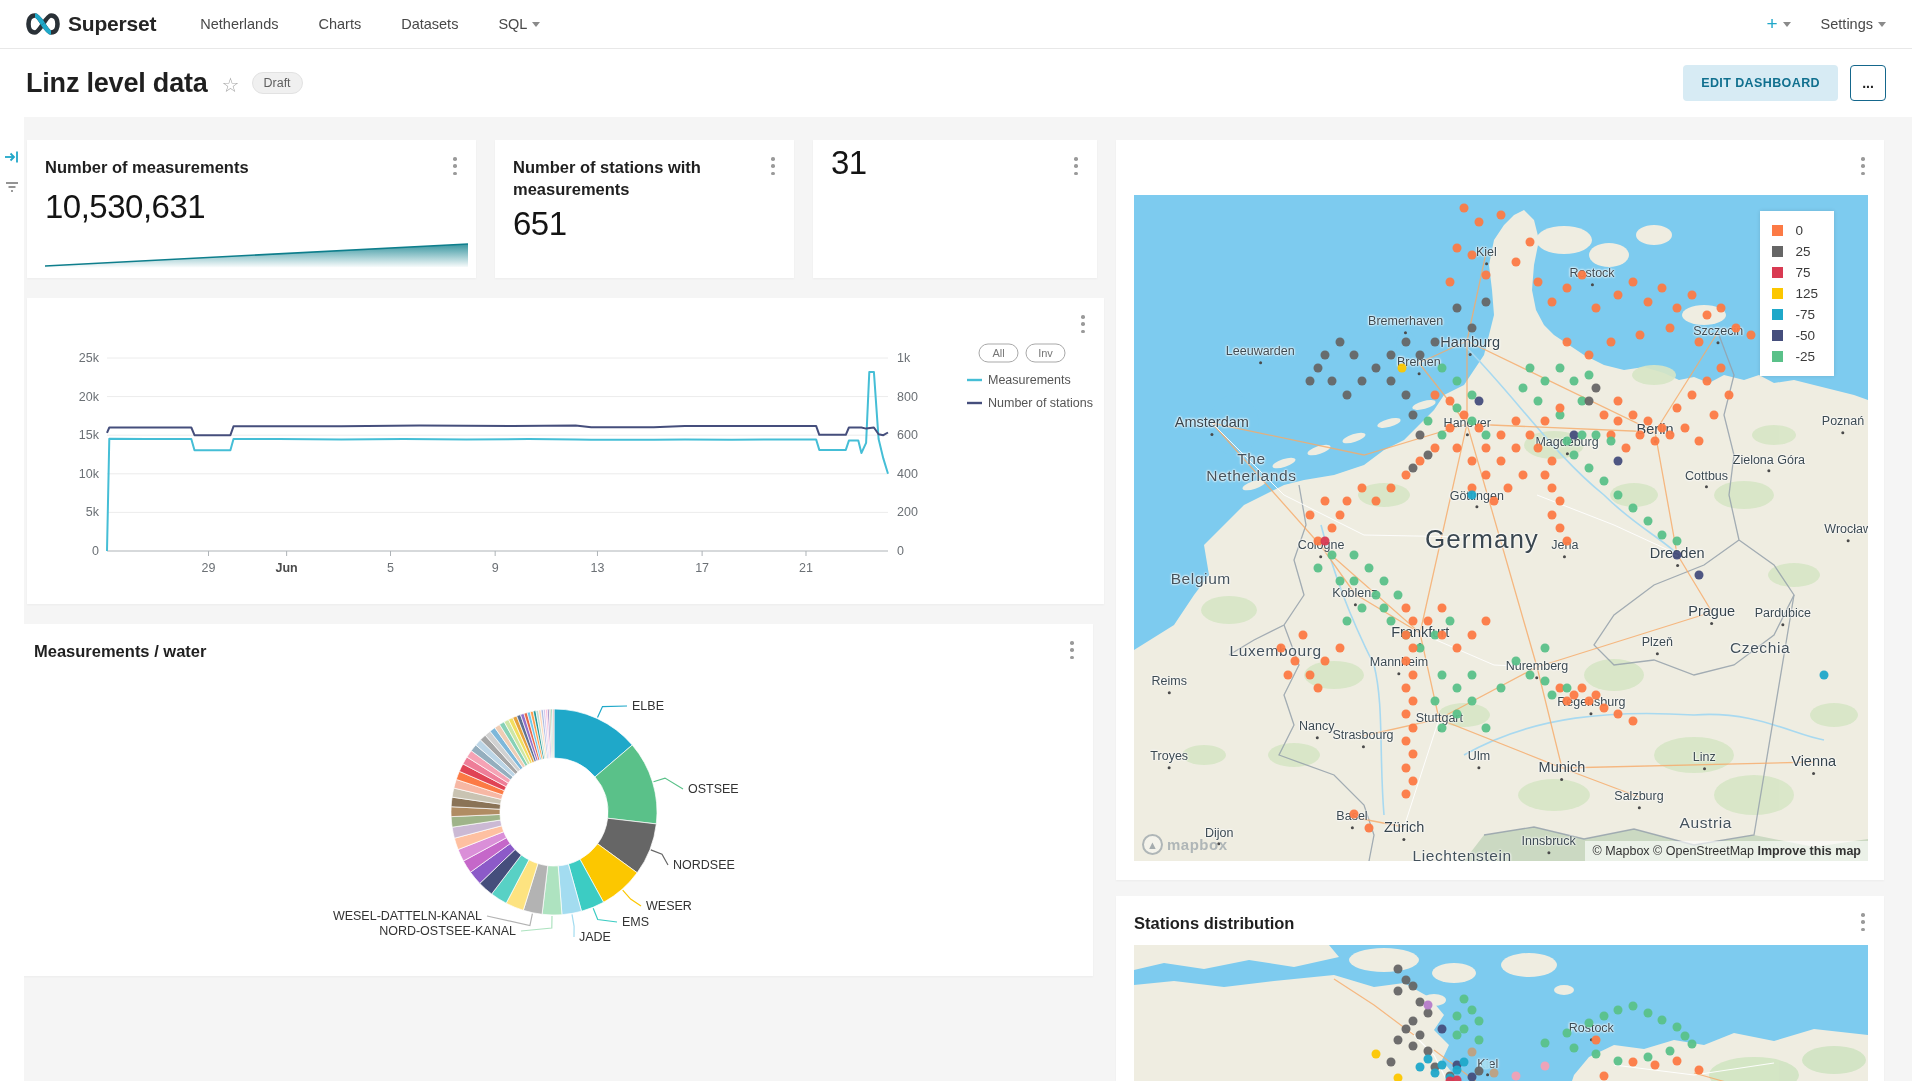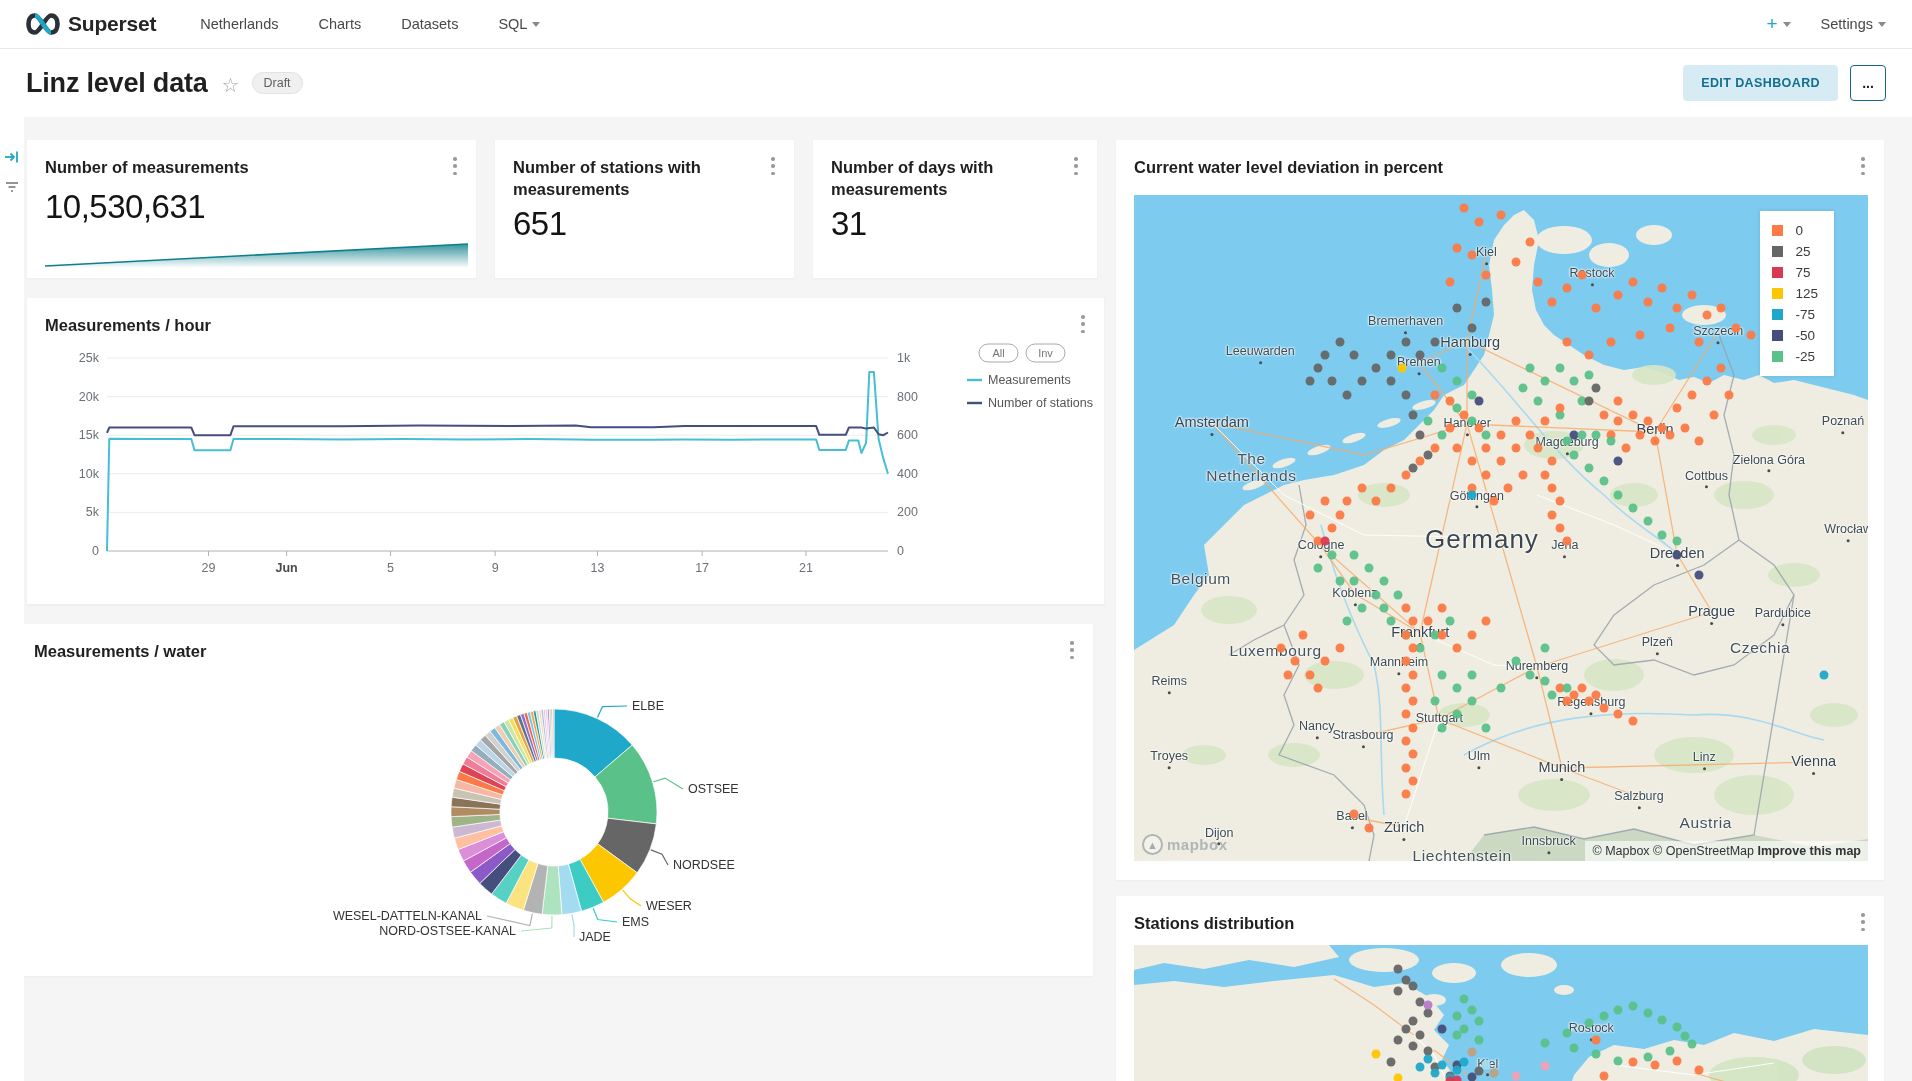--- a/index.html
+++ b/index.html
@@ -162,31 +162,29 @@
   <div class="card-title">Number of stations with measurements</div>
   <div class="kebab">
       <i></i>
       <i></i>
       <i></i>
     </div>
   <div class="kpi-value" style="padding-top:4px">651</div>
 </section>
 
 <section class="card" style="left:813px;top:140px;width:284px;height:138px">
-  <div class="card-title">Number of days with measurements</div>
   <div class="kebab">
       <i></i>
       <i></i>
       <i></i>
     </div>
   <div class="kpi-value" style="padding-top:4px">31</div>
 </section>
 
 <section class="card" style="left:27px;top:298px;width:1077px;height:306px">
-  <div class="card-title">Measurements / hour</div>
   <div class="kebab">
       <i></i>
       <i></i>
       <i></i>
     </div>
   <svg id="hourChart" width="1077" height="262" style="position:absolute;left:0;top:44px">
       <line x1="80" y1="16" x2="861" y2="16" stroke="#ECECEC" stroke-width="1"></line>
       <text x="72" y="20" text-anchor="end" font-size="12.5" fill="#6B7075">25k</text>
       <text x="870" y="20" text-anchor="start" font-size="12.5" fill="#6B7075">1k</text>
       <line x1="80" y1="54.6" x2="861" y2="54.6" stroke="#ECECEC" stroke-width="1"></line>
@@ -302,21 +300,20 @@
       <polyline points="556.0,250.4 558.1,262.3 558,273" fill="none" stroke="#A3DCF0" stroke-width="1.2"></polyline>
       <text x="563" y="277" text-anchor="start" font-size="12.5" fill="#333">JADE</text>
       <polyline points="536.0,252.0 535.8,264.0 505,267" fill="none" stroke="#AEE3C0" stroke-width="1.2"></polyline>
       <text x="500" y="271" text-anchor="end" font-size="12.5" fill="#333">NORD-OSTSEE-KANAL</text>
       <polyline points="516.4,249.7 513.9,261.5 471,252" fill="none" stroke="#B3B3B3" stroke-width="1.2"></polyline>
       <text x="466" y="256" text-anchor="end" font-size="12.5" fill="#333">WESEL-DATTELN-KANAL</text>
     </svg>
 </section>
 
 <section class="card" style="left:1116px;top:140px;width:768px;height:740px">
-  <div class="card-title">Current water level deviation in percent</div>
   <div class="kebab">
       <i></i>
       <i></i>
       <i></i>
     </div>
   <div class="map" id="bigMap" style="top:55px;width:734px;height:666px">
     <svg class="bg" width="734" height="666" viewBox="0 0 734 666">
       <rect x="0" y="0" width="734" height="666" fill="#7DCBEF"></rect>
       <path fill="#EFEDE1" d="M0,455 L40,430 L60,400 L75,380 L70,350 L90,330 L110,310 L130,300 L150,290 L170,285 L200,280 L230,270 L250,255 L270,245 L285,230 L300,215 L310,200 L330,190 L340,175 L350,160 L355,140 L360,120 L358,95 L355,70 L360,45 L370,30 L380,20 L390,15 L400,25 L405,45 L400,70 L398,95 L402,115 L410,130 L420,140 L435,150 L450,160 L470,170 L490,175 L510,172 L530,178 L545,185 L560,182 L575,188 L590,180 L610,185 L625,180 L640,188 L660,185 L680,190 L700,195 L720,200 L734,205 L734,666 L0,666 Z"></path>
       <ellipse cx="100" cy="230" rx="25" ry="30" fill="#7DCBEF"></ellipse>

